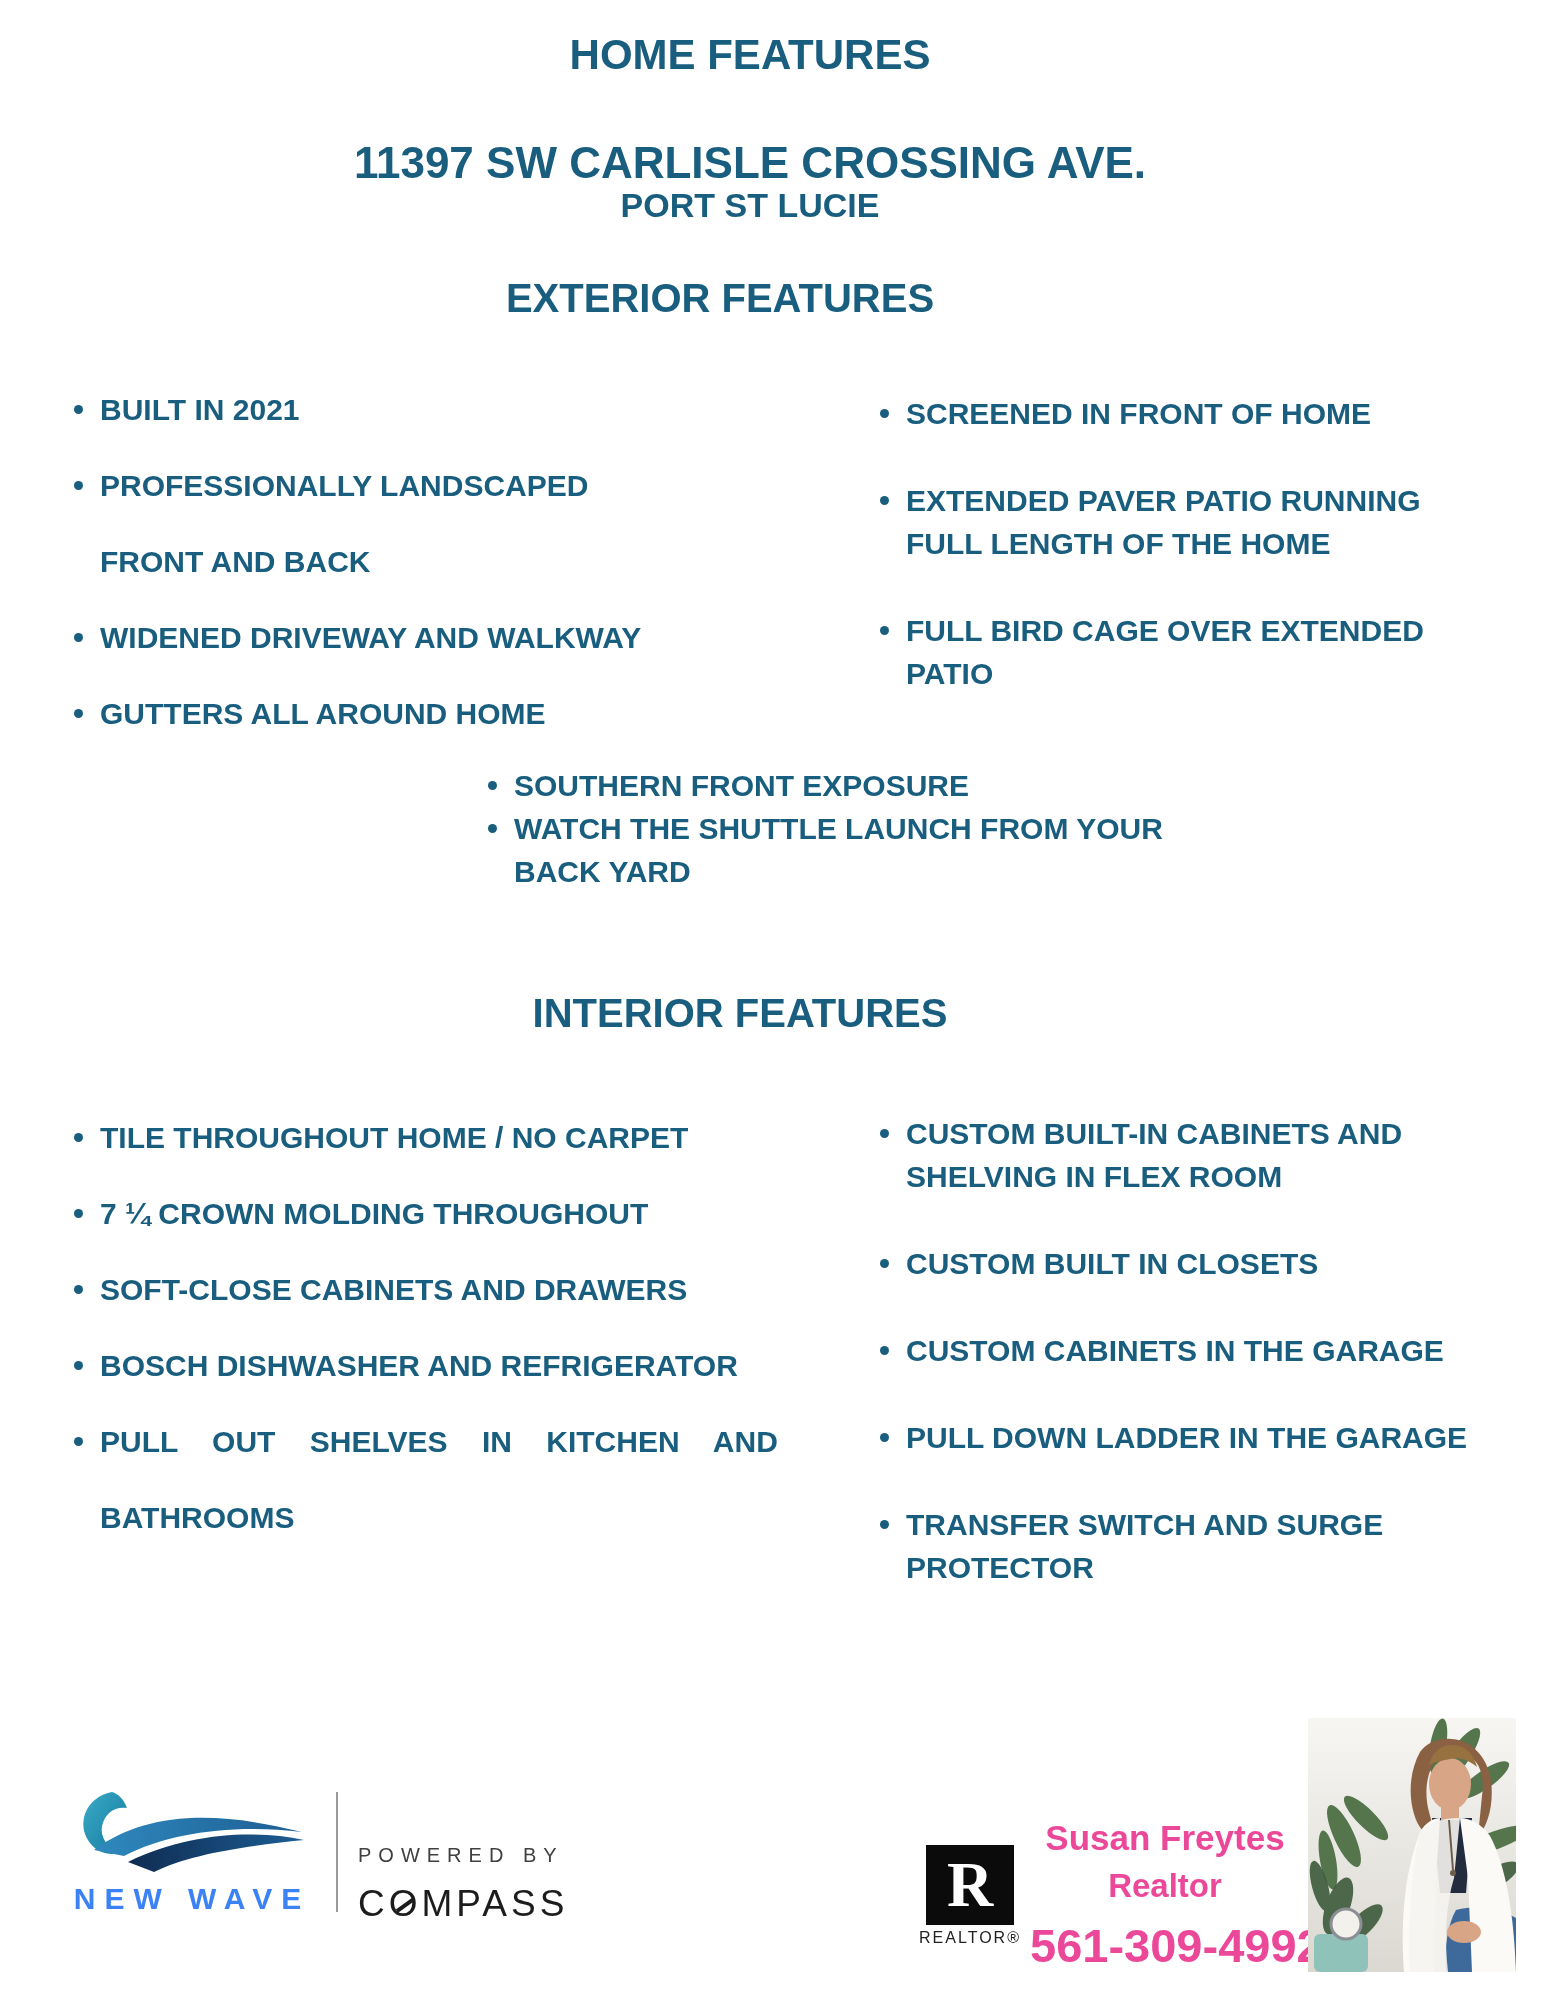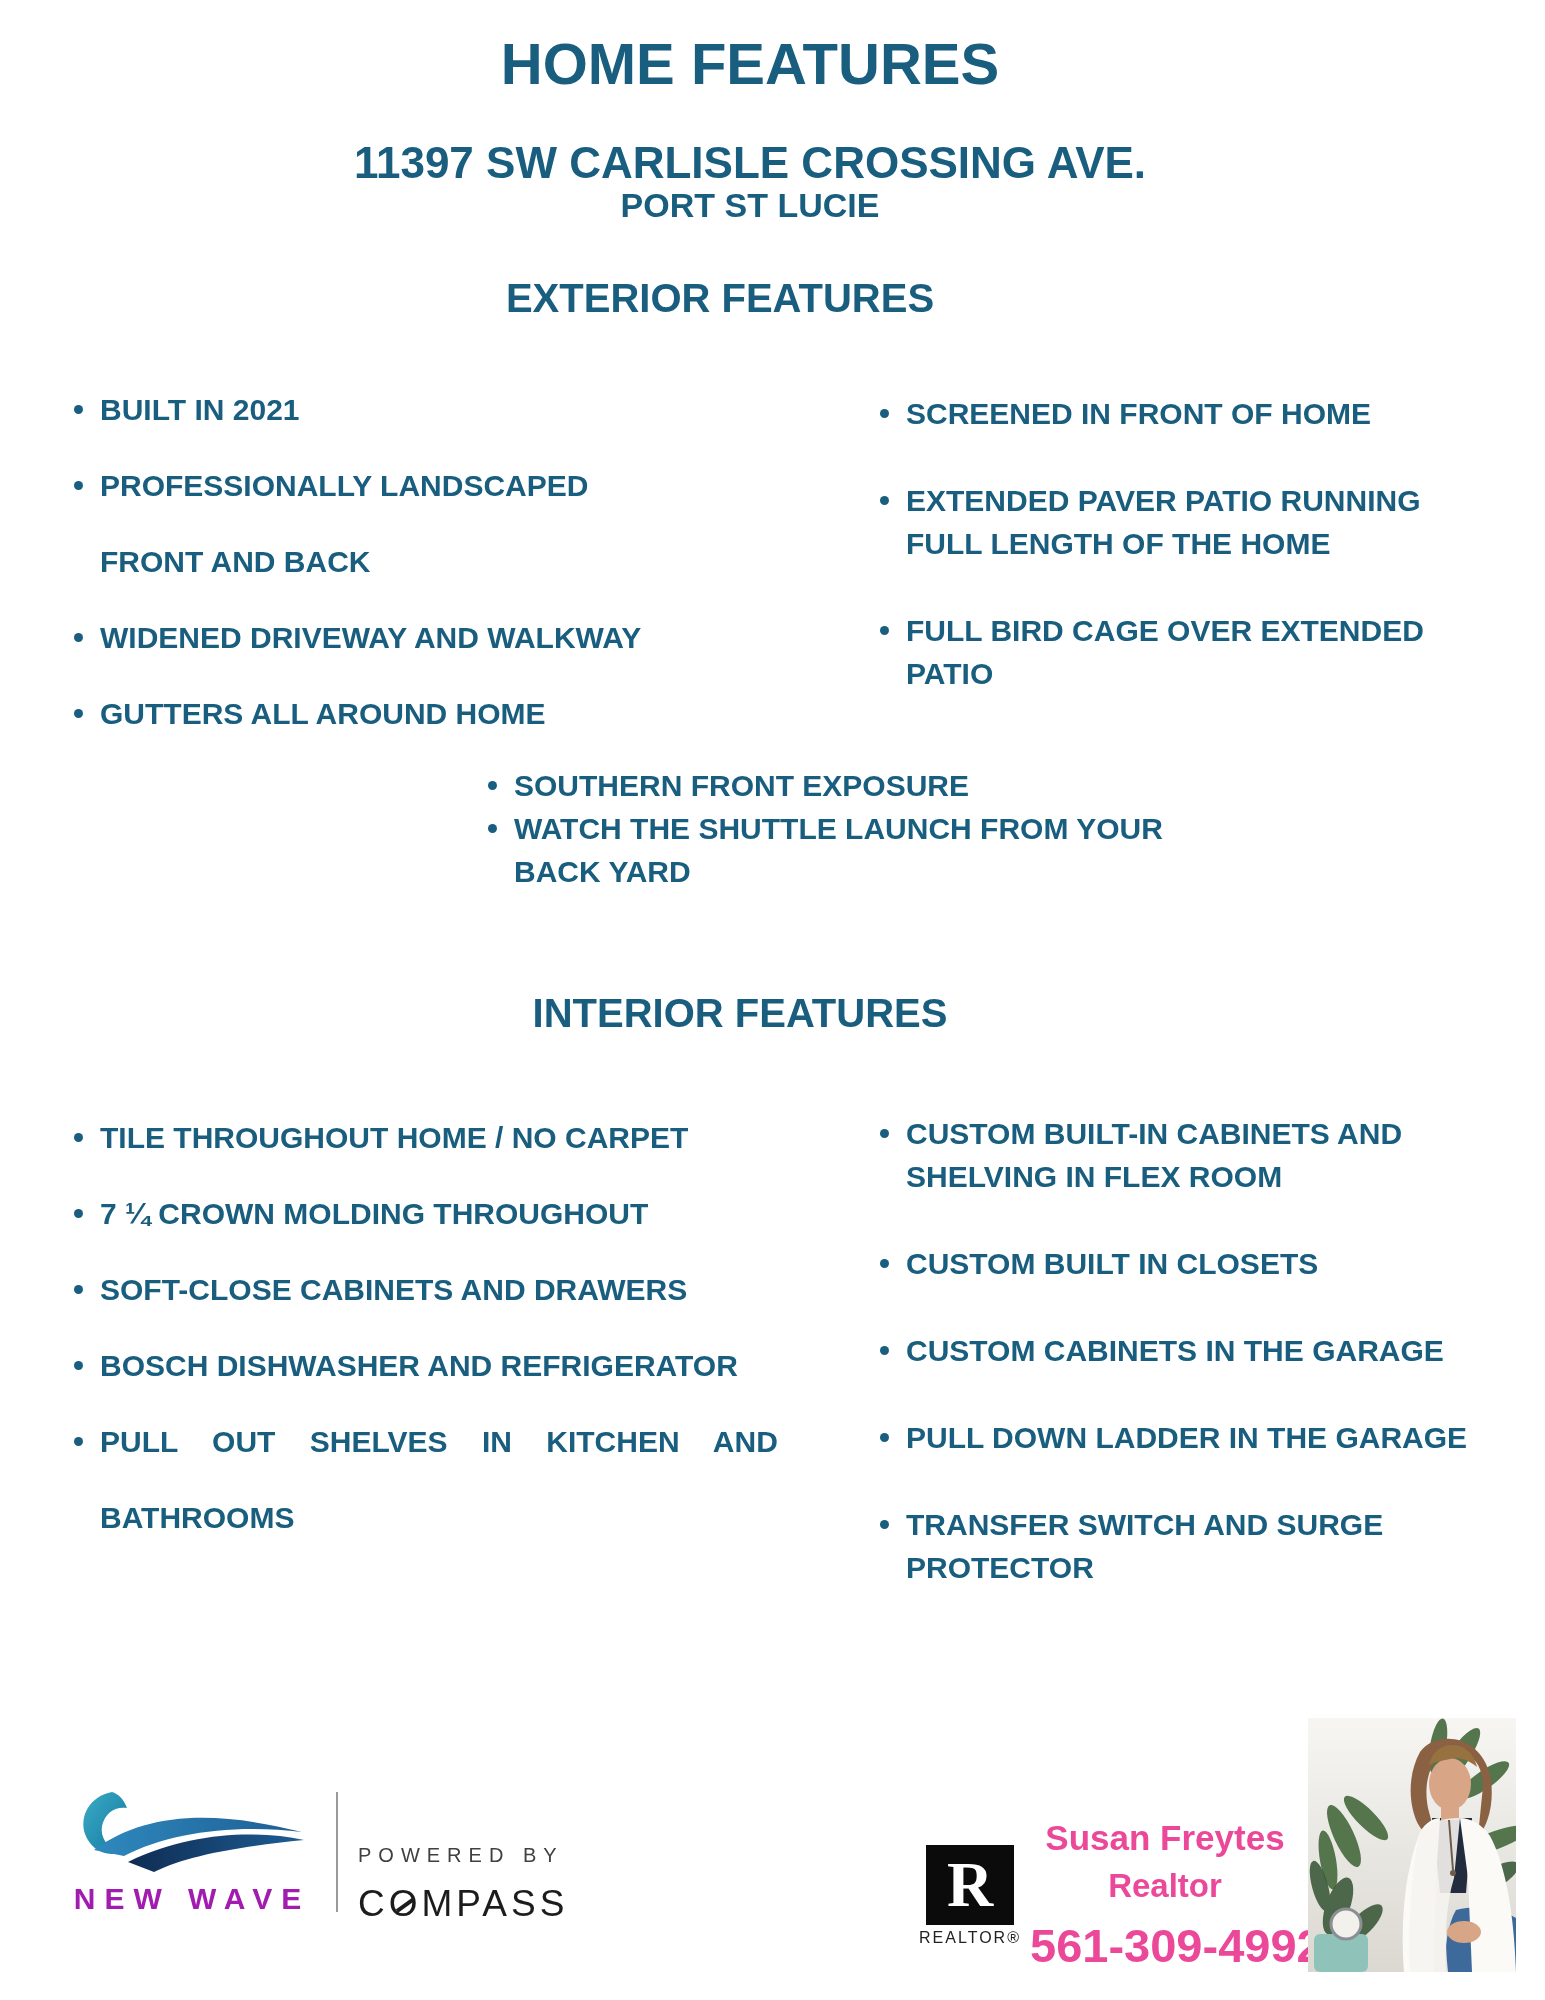--- a/index.html
+++ b/index.html
@@ -2,42 +2,42 @@
 <html><head>
 <meta charset="utf-8">
 <style>
   html,body{margin:0;padding:0;background:#fff;}
   .page{
     position:relative;width:1545px;height:2000px;background:#ffffff;
     font-family:"Liberation Sans",sans-serif;font-weight:bold;color:#195e7e;
     overflow:hidden;
   }
   
-  .title{position:absolute;left:0;top:32px;width:1500px;text-align:center;font-size:58px;line-height:1.1;}
+  .title{position:absolute;left:0;top:32px;width:1500px;text-align:center;font-size:42px;line-height:1.1;}
   .addr {position:absolute;left:0;top:138px;width:1500px;text-align:center;font-size:44px;}
   .city {position:absolute;left:0;top:186px;width:1500px;text-align:center;font-size:34px;}
   .sec-head{position:absolute;text-align:center;font-size:40px;line-height:1.1;}
   #ext-head{left:0;top:276px;width:1440px;}
   #int-head{left:0;top:991px;width:1480px;}
   
   .col{position:absolute;}
   #ext-left{left:68px;top:390px;width:760px;}
   #int-left{left:68px;top:1118px;width:760px;}
   #ext-right{left:872px;top:392px;width:580px;}
   #int-right{left:872px;top:1112px;width:580px;}
   #center-col{left:482px;top:764px;width:780px;}
   .row{position:relative;padding-left:32px;font-size:30px;line-height:40px;margin-bottom:36px;white-space:nowrap;}
   .row.bullet::before{content:"";position:absolute;left:6px;top:15px;width:9px;height:9px;border-radius:50%;background:currentColor;}
   #center-col .row{margin-bottom:0;line-height:43px;}
   #center-col .row.bullet::before{top:17px;}
   .item{position:relative;padding-left:34px;font-size:30px;line-height:43px;margin-bottom:44px;white-space:nowrap;}
   .item::before{content:"";position:absolute;left:8px;top:17px;width:9px;height:9px;border-radius:50%;background:currentColor;}
   .wide-words{word-spacing:26px;}
   
-  .nw{position:absolute;left:60px;top:1786px;width:264px;text-align:center;color:#a21caf;}
+  .nw{position:absolute;left:60px;top:1786px;width:264px;text-align:center;color:#3b82f6;}
   .nw svg{display:block;margin:0 auto;}
   .nw-name{font-size:30px;letter-spacing:9px;margin-top:4px;white-space:nowrap;}
   .divider{position:absolute;left:336px;top:1792px;width:2px;height:120px;background:#9a9a9a;}
   .compass{position:absolute;left:358px;top:1844px;color:#1c1c1c;}
   .powered{font-size:20px;letter-spacing:7px;font-weight:400;color:#404040;white-space:nowrap;}
   .compass-brand{font-size:37px;letter-spacing:4px;margin-top:16px;font-weight:400;white-space:nowrap;}
   .o-slash{position:relative;display:inline-block;}
   .o-slash::after{content:"";position:absolute;left:18%;top:47%;width:64%;height:4px;background:#1c1c1c;transform:rotate(-36deg);}
   .realtor{position:absolute;left:914px;top:1845px;width:112px;text-align:center;}
   .realtor-box{width:88px;height:80px;background:#0b0b0b;margin:0 auto;display:flex;align-items:center;justify-content:center;}

